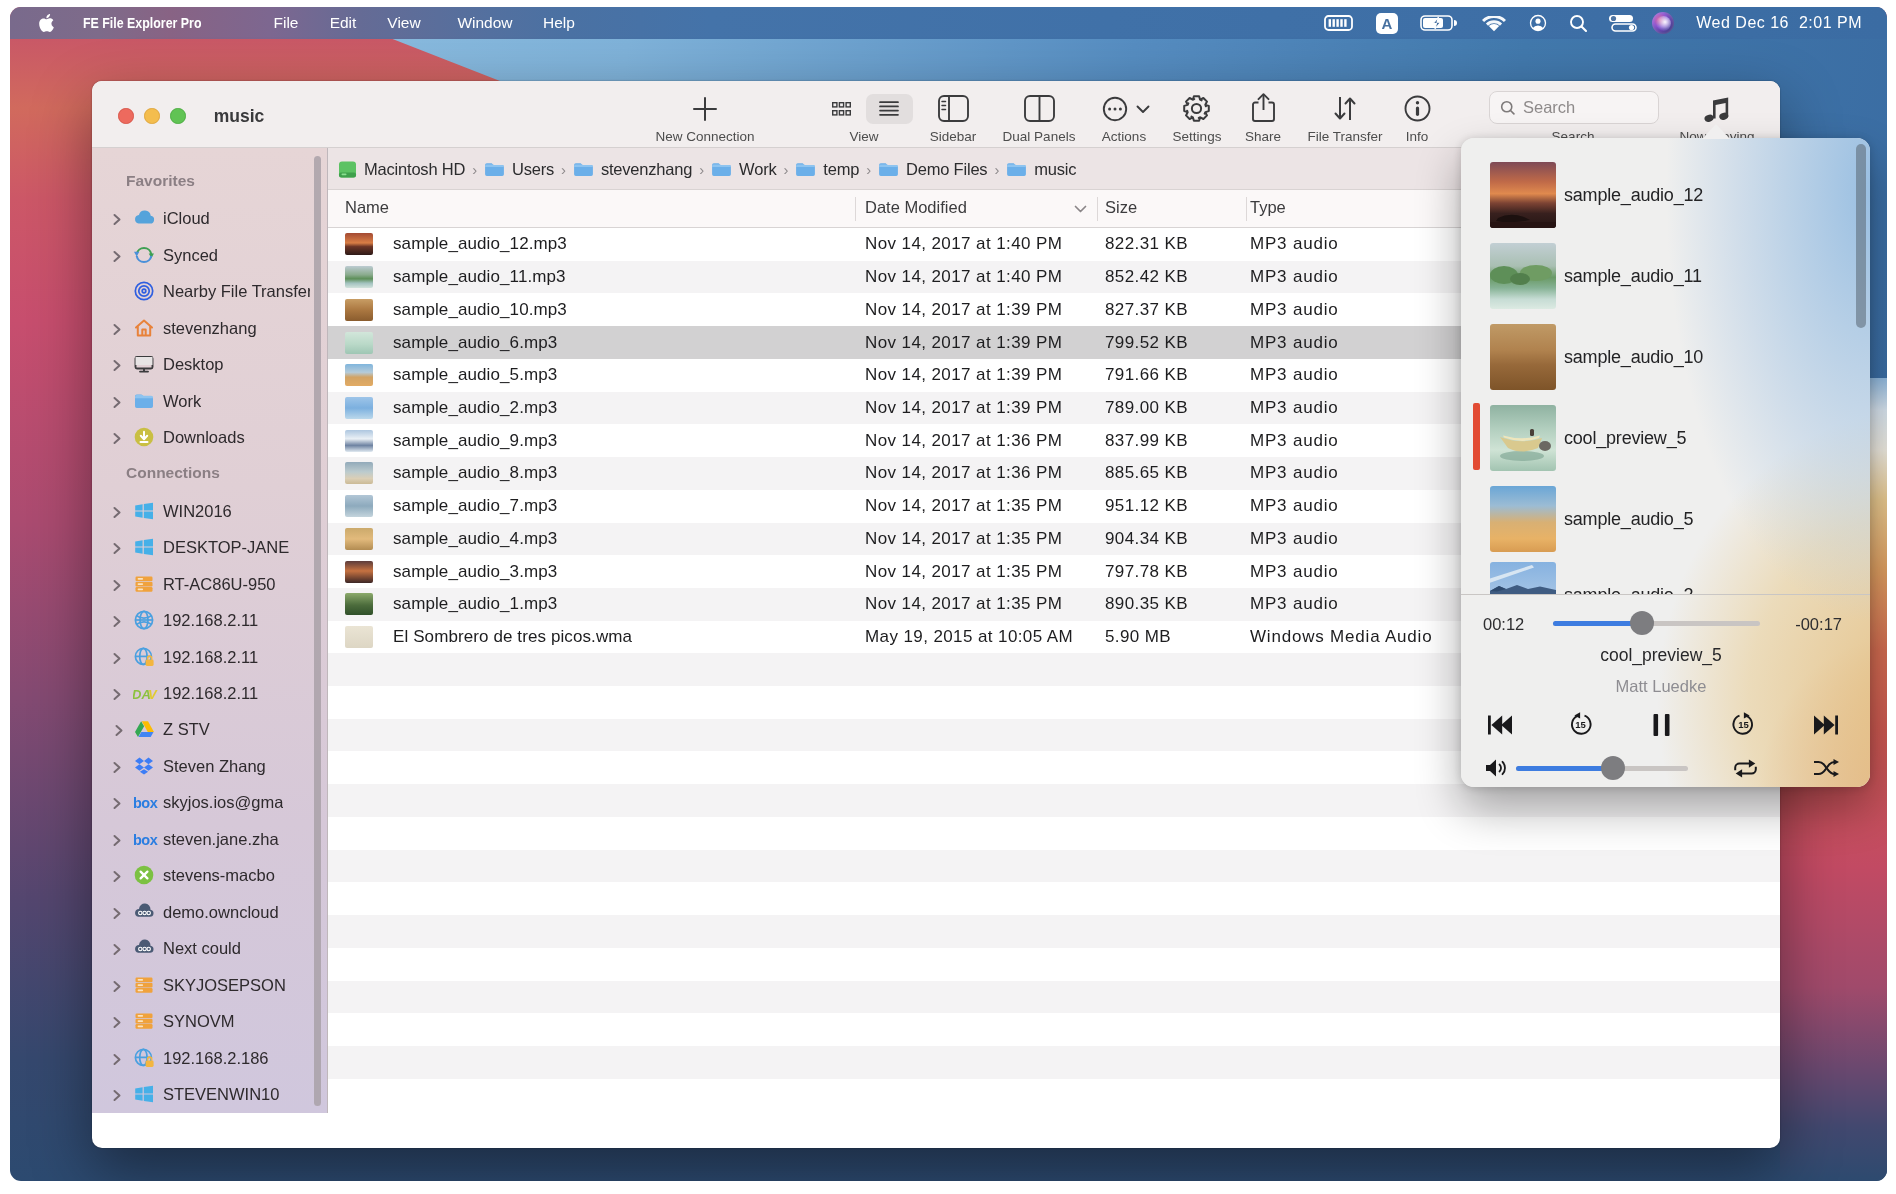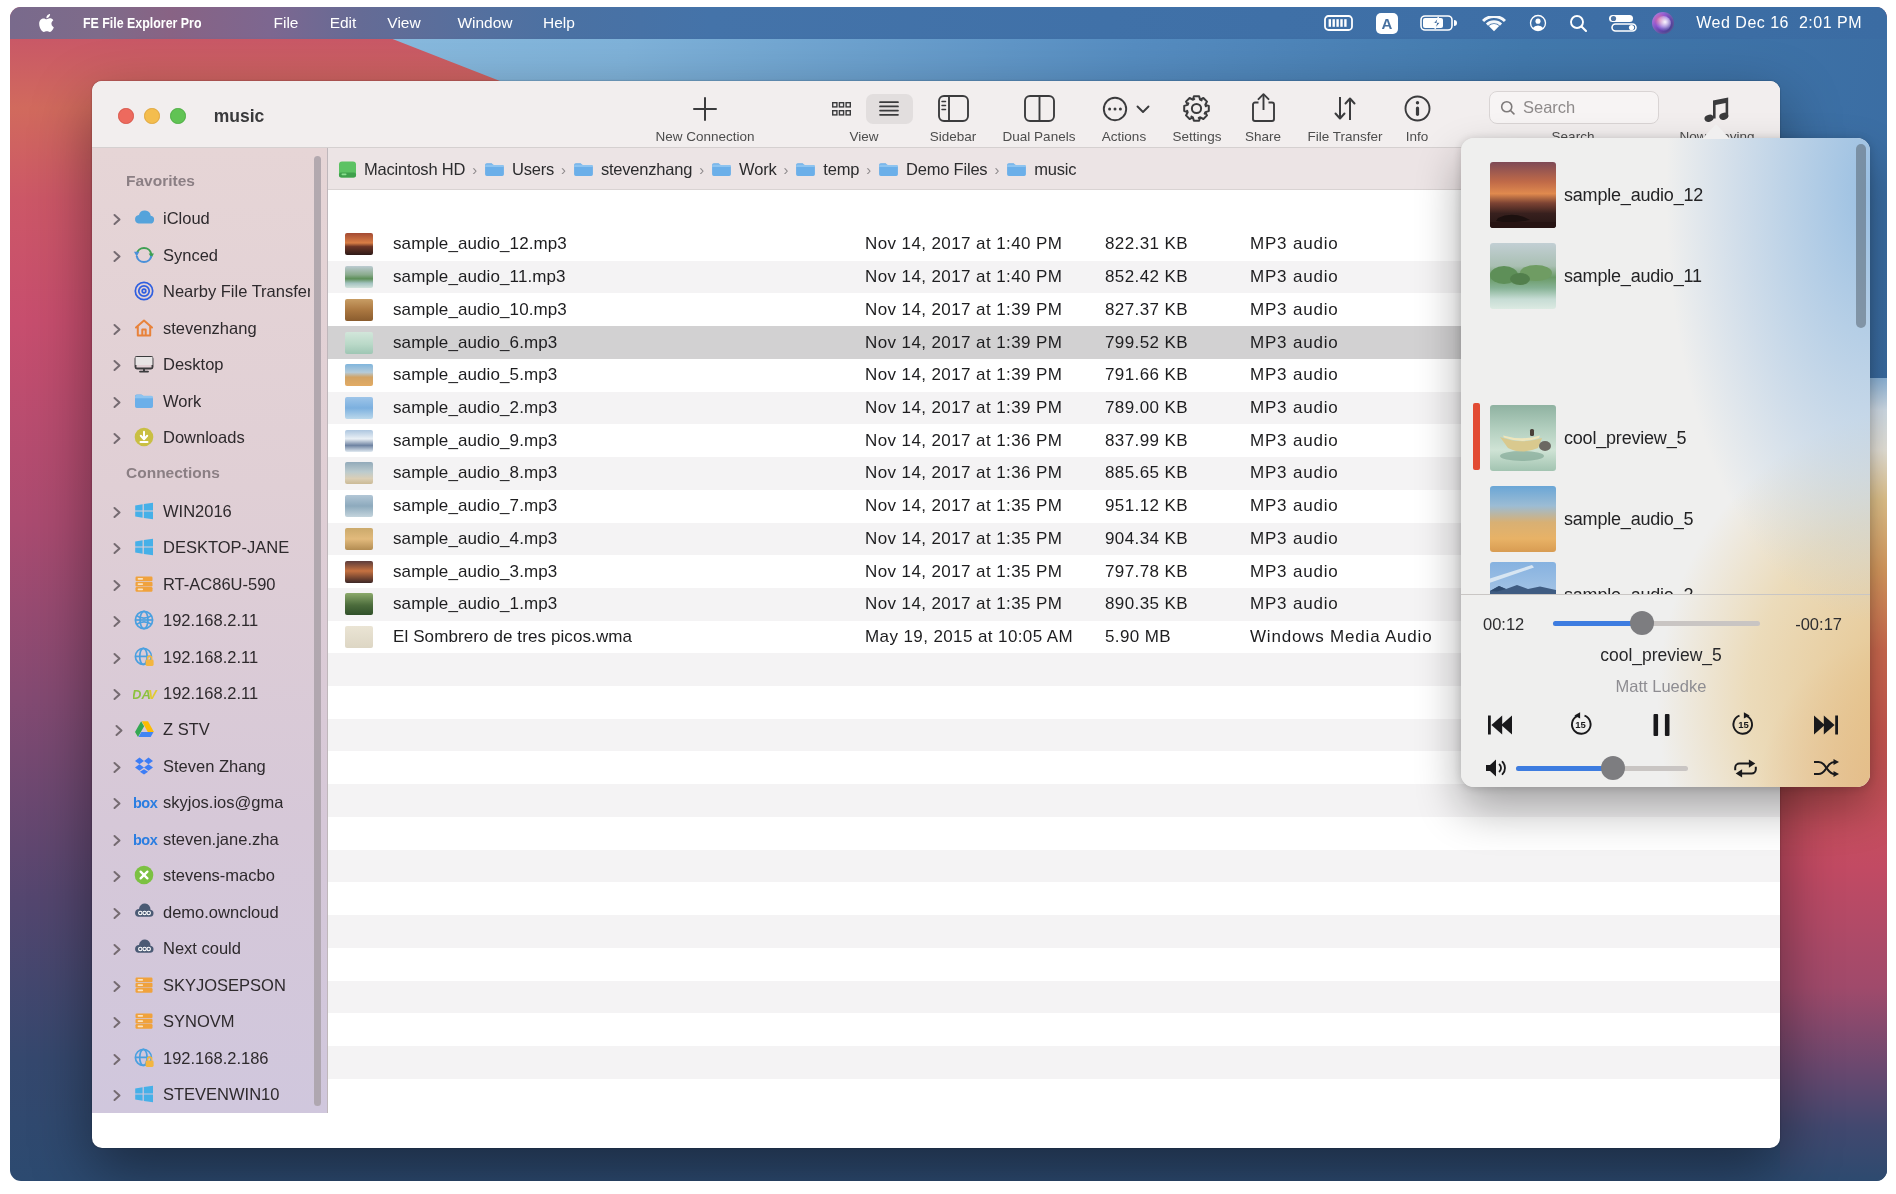--- a/index.html
+++ b/index.html
@@ -331,21 +331,21 @@
                   <rect x="2.5" y="3.5" width="17" height="4.6" rx="1.2"></rect>
                   <rect x="2.5" y="8.8" width="17" height="4.6" rx="1.2"></rect>
                   <rect x="2.5" y="14.1" width="17" height="4.6" rx="1.2"></rect>
                 </g>
                 <g fill="#fbe3bd">
                   <rect x="4.6" y="5" width="5.5" height="1.7" rx="0.8"></rect>
                   <rect x="4.6" y="10.3" width="5.5" height="1.7" rx="0.8"></rect>
                   <rect x="4.6" y="15.6" width="5.5" height="1.7" rx="0.8"></rect>
                 </g>
               </svg></span>
-<span class="sbtxt">RT-AC86U-590</span>
+<span class="sbtxt">RT-AC86U-950</span>
 </div>
 <div class="sbrow" style="top:454.0px;">
 <span class="sbchev"><svg width="10" height="13" viewBox="0 0 10 13">
                 <path d="M2.5 2 L7.5 6.5 L2.5 11" fill="none" stroke="#756b71" stroke-width="2" stroke-linecap="round" stroke-linejoin="round"></path>
               </svg></span>
 <span class="sbico"><svg width="22" height="22" viewBox="0 0 22 22">
                 <g fill="none" stroke="#4aa0e0" stroke-width="1.7">
                   <circle cx="11" cy="11" r="8.6"></circle>
                   <ellipse cx="11" cy="11" rx="4" ry="8.6"></ellipse>
                   <line x1="2.4" y1="11" x2="19.6" y2="11"></line>
@@ -571,20 +571,32 @@
               </svg>
               <span>Demo Files</span>
               <span class="sep">›</span>
               <svg class="fold" width="21" height="16" viewBox="0 0 22 17">
                 <path d="M1 4.2 a1.8 1.8 0 0 1 1.8-1.8 h5.2 l1.9 1.9 h9.3 a1.8 1.8 0 0 1 1.8 1.8 v8.1 a1.8 1.8 0 0 1 -1.8 1.8 H2.8 a1.8 1.8 0 0 1 -1.8-1.8 Z" fill="#6bafe9"></path>
                 <path d="M1 6.3 h20.2 v-0.2 a1.8 1.8 0 0 0 -1.8-1.8 h-9.3 l-0.6-0.6 H2.8 A1.8 1.8 0 0 0 1 4.9 Z" fill="#8ec4f0"></path>
               </svg>
               <span>music</span>
             </div>
           </div>
+<div class="thead">
+<div class="abs" style="left:17px;top:8px;">Name</div>
+<div class="hdiv" style="left:527px;"></div>
+<div class="abs" style="left:537px;top:8px;">Date Modified</div>
+<svg class="abs" style="left:746px;top:15px;" width="13" height="9" viewBox="0 0 13 9">
+              <path d="M1.5 1.5 L6.5 6.5 L11.5 1.5" fill="none" stroke="#8a8688" stroke-width="1.7" stroke-linecap="round" stroke-linejoin="round"></path>
+            </svg>
+<div class="hdiv" style="left:769px;"></div>
+<div class="abs" style="left:777px;top:8px;">Size</div>
+<div class="hdiv" style="left:918px;"></div>
+<div class="abs" style="left:922px;top:8px;">Type</div>
+</div>
 <div class="rows">
 <div class="stripe" style="top:32.7px;"></div>
 <div class="stripe" style="top:163.6px;"></div>
 <div class="stripe" style="top:229.0px;"></div>
 <div class="stripe" style="top:294.5px;"></div>
 <div class="stripe" style="top:359.9px;"></div>
 <div class="stripe" style="top:425.4px;"></div>
 <div class="stripe" style="top:490.8px;"></div>
 <div class="stripe" style="top:556.2px;"></div>
 <div class="stripe" style="top:621.7px;"></div>
@@ -705,20 +717,24 @@
 <div class="trackrow" style="top:105px;">
 <div class="art" style="background:linear-gradient(180deg,#c2cfd4 0%,#a9bfb2 35%,#6a9a66 52%,#86b295 68%,#c6dcd4 85%,#dceae2 100%);overflow:hidden;">
               <svg class="abs" style="left:0;top:20px;" width="66" height="28" viewBox="0 0 66 28">
                 <ellipse cx="14" cy="12" rx="14" ry="9" fill="#5e8f58"></ellipse>
                 <ellipse cx="46" cy="10" rx="16" ry="8" fill="#6f9c63"></ellipse>
                 <ellipse cx="30" cy="16" rx="10" ry="6" fill="#527f4c"></ellipse>
               </svg>
             </div>
 <div class="tname">sample_audio_11</div>
 </div>
+<div class="trackrow" style="top:186px;">
+<div class="art" style="background:linear-gradient(180deg,#c09a66 0%,#b0824e 40%,#97693a 62%,#7e5429 100%);overflow:hidden;"></div>
+<div class="tname">sample_audio_10</div>
+</div>
 <div class="trackrow" style="top:266.5px;">
 <div class="art" style="background:linear-gradient(180deg,#8fb2a1 0%,#b4d0c0 38%,#cfe3d5 68%,#a2c4b1 100%);overflow:hidden;">
               <svg class="abs" style="left:6px;top:24px;" width="56" height="34" viewBox="0 0 56 34">
                 <ellipse cx="26" cy="27" rx="22" ry="5" fill="#7fa693" opacity="0.65"></ellipse>
                 <path d="M4 8 Q26 16 46 9 L42 19 Q26 26 12 19 Z" fill="#d9c98e"></path>
                 <path d="M8 8.5 Q26 15 43 9 L44 6.5 Q26 12 7 6.5 Z" fill="#efe6bc"></path>
                 <ellipse cx="49" cy="17" rx="6" ry="5" fill="#6b6862"></ellipse>
                 <rect x="34" y="0" width="4" height="7" rx="1.5" fill="#4a4038"></rect>
               </svg>
             </div>

